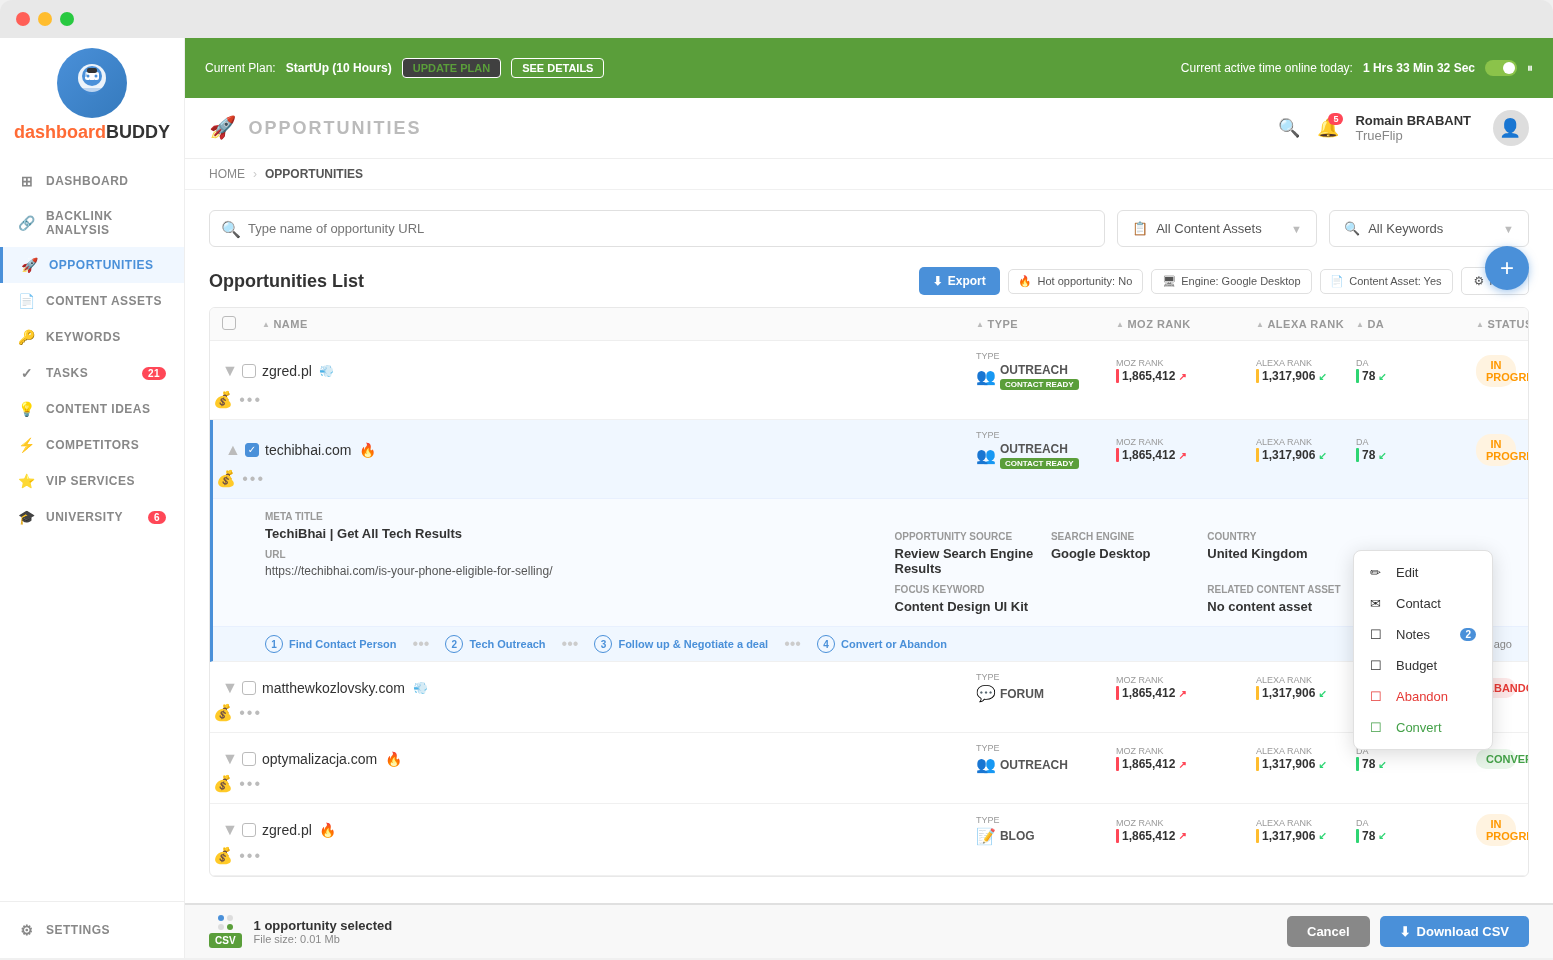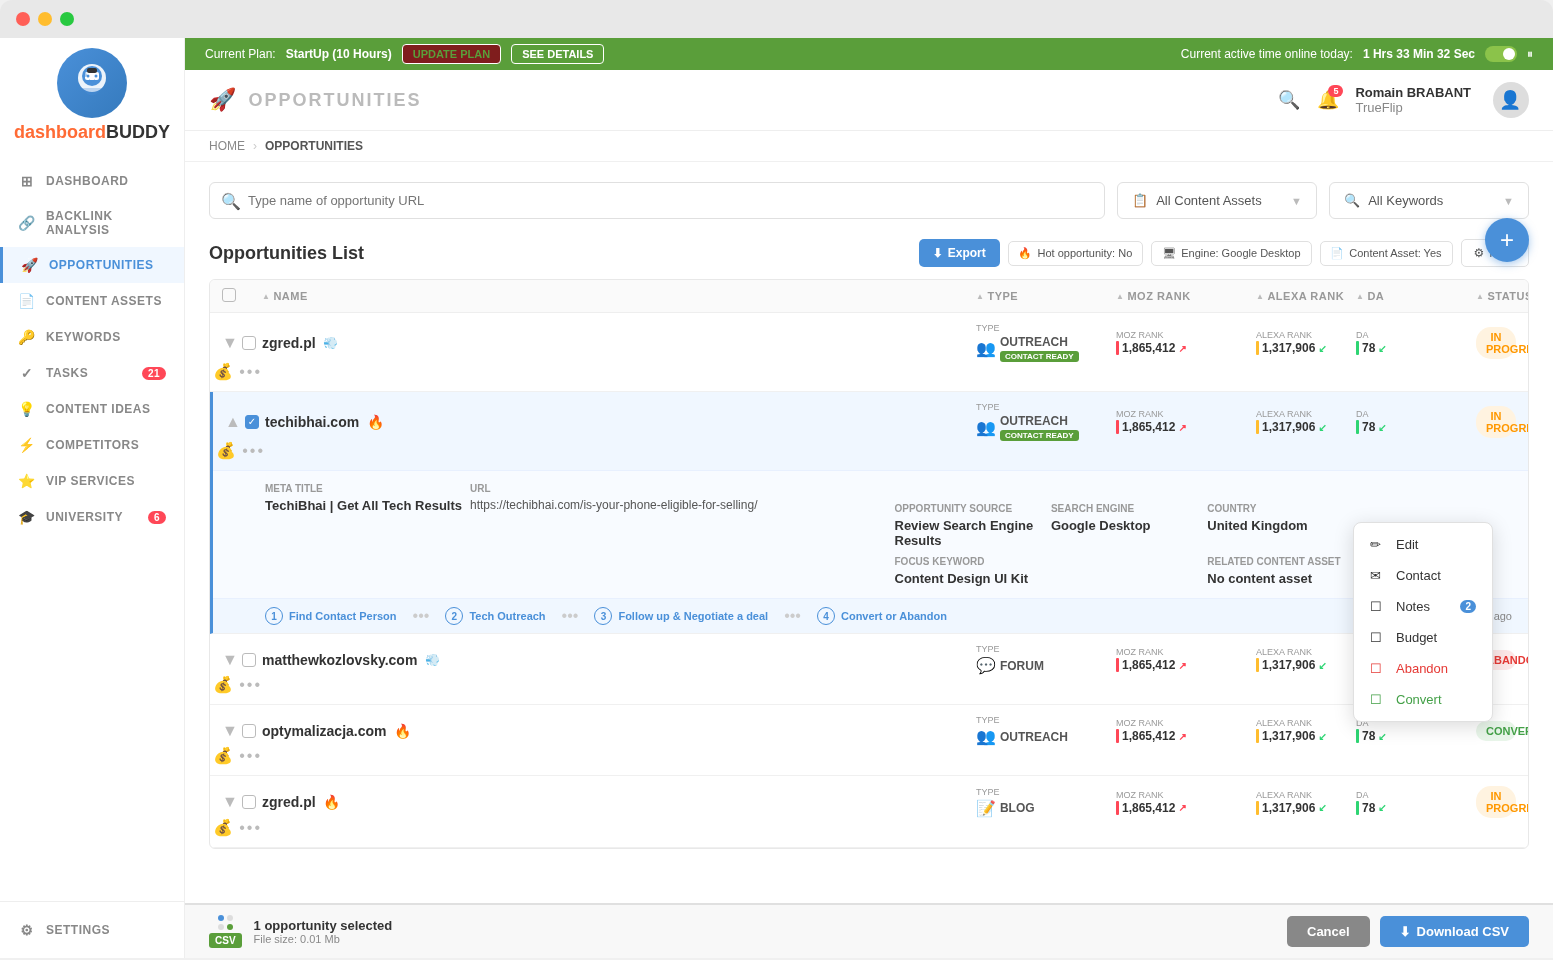--- a/index.html
+++ b/index.html
@@ -27,24 +27,24 @@
     .nav-item.active { color: #4a90d9; border-left: 3px solid #4a90d9; background: #f0f7ff; }
     .nav-item .nav-icon { width: 18px; text-align: center; font-size: 14px; }
     .nav-badge { background: #ff4757; color: white; border-radius: 10px; padding: 1px 6px; font-size: 10px; font-weight: 700; margin-left: auto; }
 
     .sidebar-settings { margin-top: auto; width: 100%; padding: 10px 0; border-top: 1px solid #eee; }
 
     
     .main-content { flex: 1; display: flex; flex-direction: column; overflow: hidden; }
 
     
-    .top-bar { background: #5a9e3a; padding: 6px 20px; display: flex; align-items: center; justify-content: space-between; color: white; font-size: 12px; }
+    .top-bar { background: #5a9e3a; padding: 20px 20px; display: flex; align-items: center; justify-content: space-between; color: white; font-size: 12px; }
     .top-bar-left { display: flex; align-items: center; gap: 10px; }
     .top-bar-btn { background: transparent; border: 1.5px solid white; color: white; padding: 3px 10px; border-radius: 4px; font-size: 11px; font-weight: 600; cursor: pointer; }
-    .top-bar-btn.filled { background: #7f1d1d; color: #5a9e3a; }
+    .top-bar-btn.filled { background: #404040; color: #5a9e3a; }
     .top-bar-right { display: flex; align-items: center; gap: 10px; font-size: 12px; }
     .toggle { width: 32px; height: 16px; background: #8bc34a; border-radius: 8px; position: relative; display: inline-block; }
     .toggle::after { content: ''; position: absolute; right: 2px; top: 2px; width: 12px; height: 12px; background: white; border-radius: 50%; }
 
     
     .page-header { background: #fff; padding: 12px 24px; display: flex; align-items: center; justify-content: space-between; border-bottom: 1px solid #eee; }
     .page-title-area { display: flex; align-items: center; gap: 12px; }
     .page-title-icon { color: #ccc; font-size: 22px; }
     .page-title { font-size: 18px; font-weight: 700; color: #bbb; letter-spacing: 2px; text-transform: uppercase; }
     .header-right { display: flex; align-items: center; gap: 16px; }
@@ -87,21 +87,21 @@
     .table-header-row { display: grid; grid-template-columns: 40px 1fr 140px 140px 100px 120px 40px; align-items: center; padding: 8px 12px; background: #fafafa; border-bottom: 1px solid #eee; font-size: 11px; font-weight: 600; color: #999; text-transform: uppercase; letter-spacing: 0.5px; }
     .col-header { display: flex; align-items: center; gap: 3px; cursor: pointer; }
     
     
     .opp-row { border-bottom: 1px solid #f0f0f0; }
     .opp-row-main { display: grid; grid-template-columns: 40px 1fr 140px 140px 100px 120px 40px; align-items: center; padding: 10px 12px; cursor: pointer; }
     .opp-row.expanded { border-left: 3px solid #4a90d9; }
     .opp-row.expanded .opp-row-main { background: #f0f7ff; }
 
     .row-expand { color: #bbb; cursor: pointer; display: flex; align-items: center; gap: 4px; }
-    .row-name { font-size: 14px; font-weight: 700; color: #333; display: flex; align-items: center; gap: 8px; }
+    .row-name { font-size: 14px; font-weight: 400; color: #333; display: flex; align-items: center; gap: 8px; }
     .fire-icon { color: #ff6b35; }
     .type-badge { display: flex; flex-direction: column; align-items: flex-start; gap: 2px; }
     .type-label { font-size: 9px; color: #999; text-transform: uppercase; }
     .type-icon-wrap { display: flex; align-items: center; gap: 4px; }
     .type-name { font-size: 12px; font-weight: 700; color: #555; }
     .contact-ready { background: #5a9e3a; color: white; font-size: 8px; padding: 1px 5px; border-radius: 3px; font-weight: 600; }
 
     .rank-cell { display: flex; flex-direction: column; gap: 1px; }
     .rank-label { font-size: 9px; color: #999; text-transform: uppercase; }
     .rank-val { font-size: 12px; font-weight: 600; color: #333; display: flex; align-items: center; gap: 3px; }
@@ -473,21 +473,21 @@
             <span class="status-badge status-in-progress">IN PROGRESS</span>
             <div class="row-actions">
 
               <span class="icon-btn">📋</span>
               <span class="icon-btn">💰</span>
               <span class="more-btn">•••</span>
             </div>
           </div>
 
           <div class="expanded-details">
-            <div style="display:flex; flex-direction:row; gap:8px;">
+            <div style="display:flex; flex-direction:column; gap:8px;">
               <div class="detail-section">
                 <span class="detail-label">META TITLE</span>
                 <span class="detail-value">TechiBhai | Get All Tech Results</span>
               </div>
               <div class="detail-section">
                 <span class="detail-label">URL</span>
                 <span class="detail-value small">https://techibhai.com/is-your-phone-eligible-for-selling/</span>
               </div>
             </div>
             <div style="display:flex; flex-direction:column; gap:8px;margin-top:20px;">

